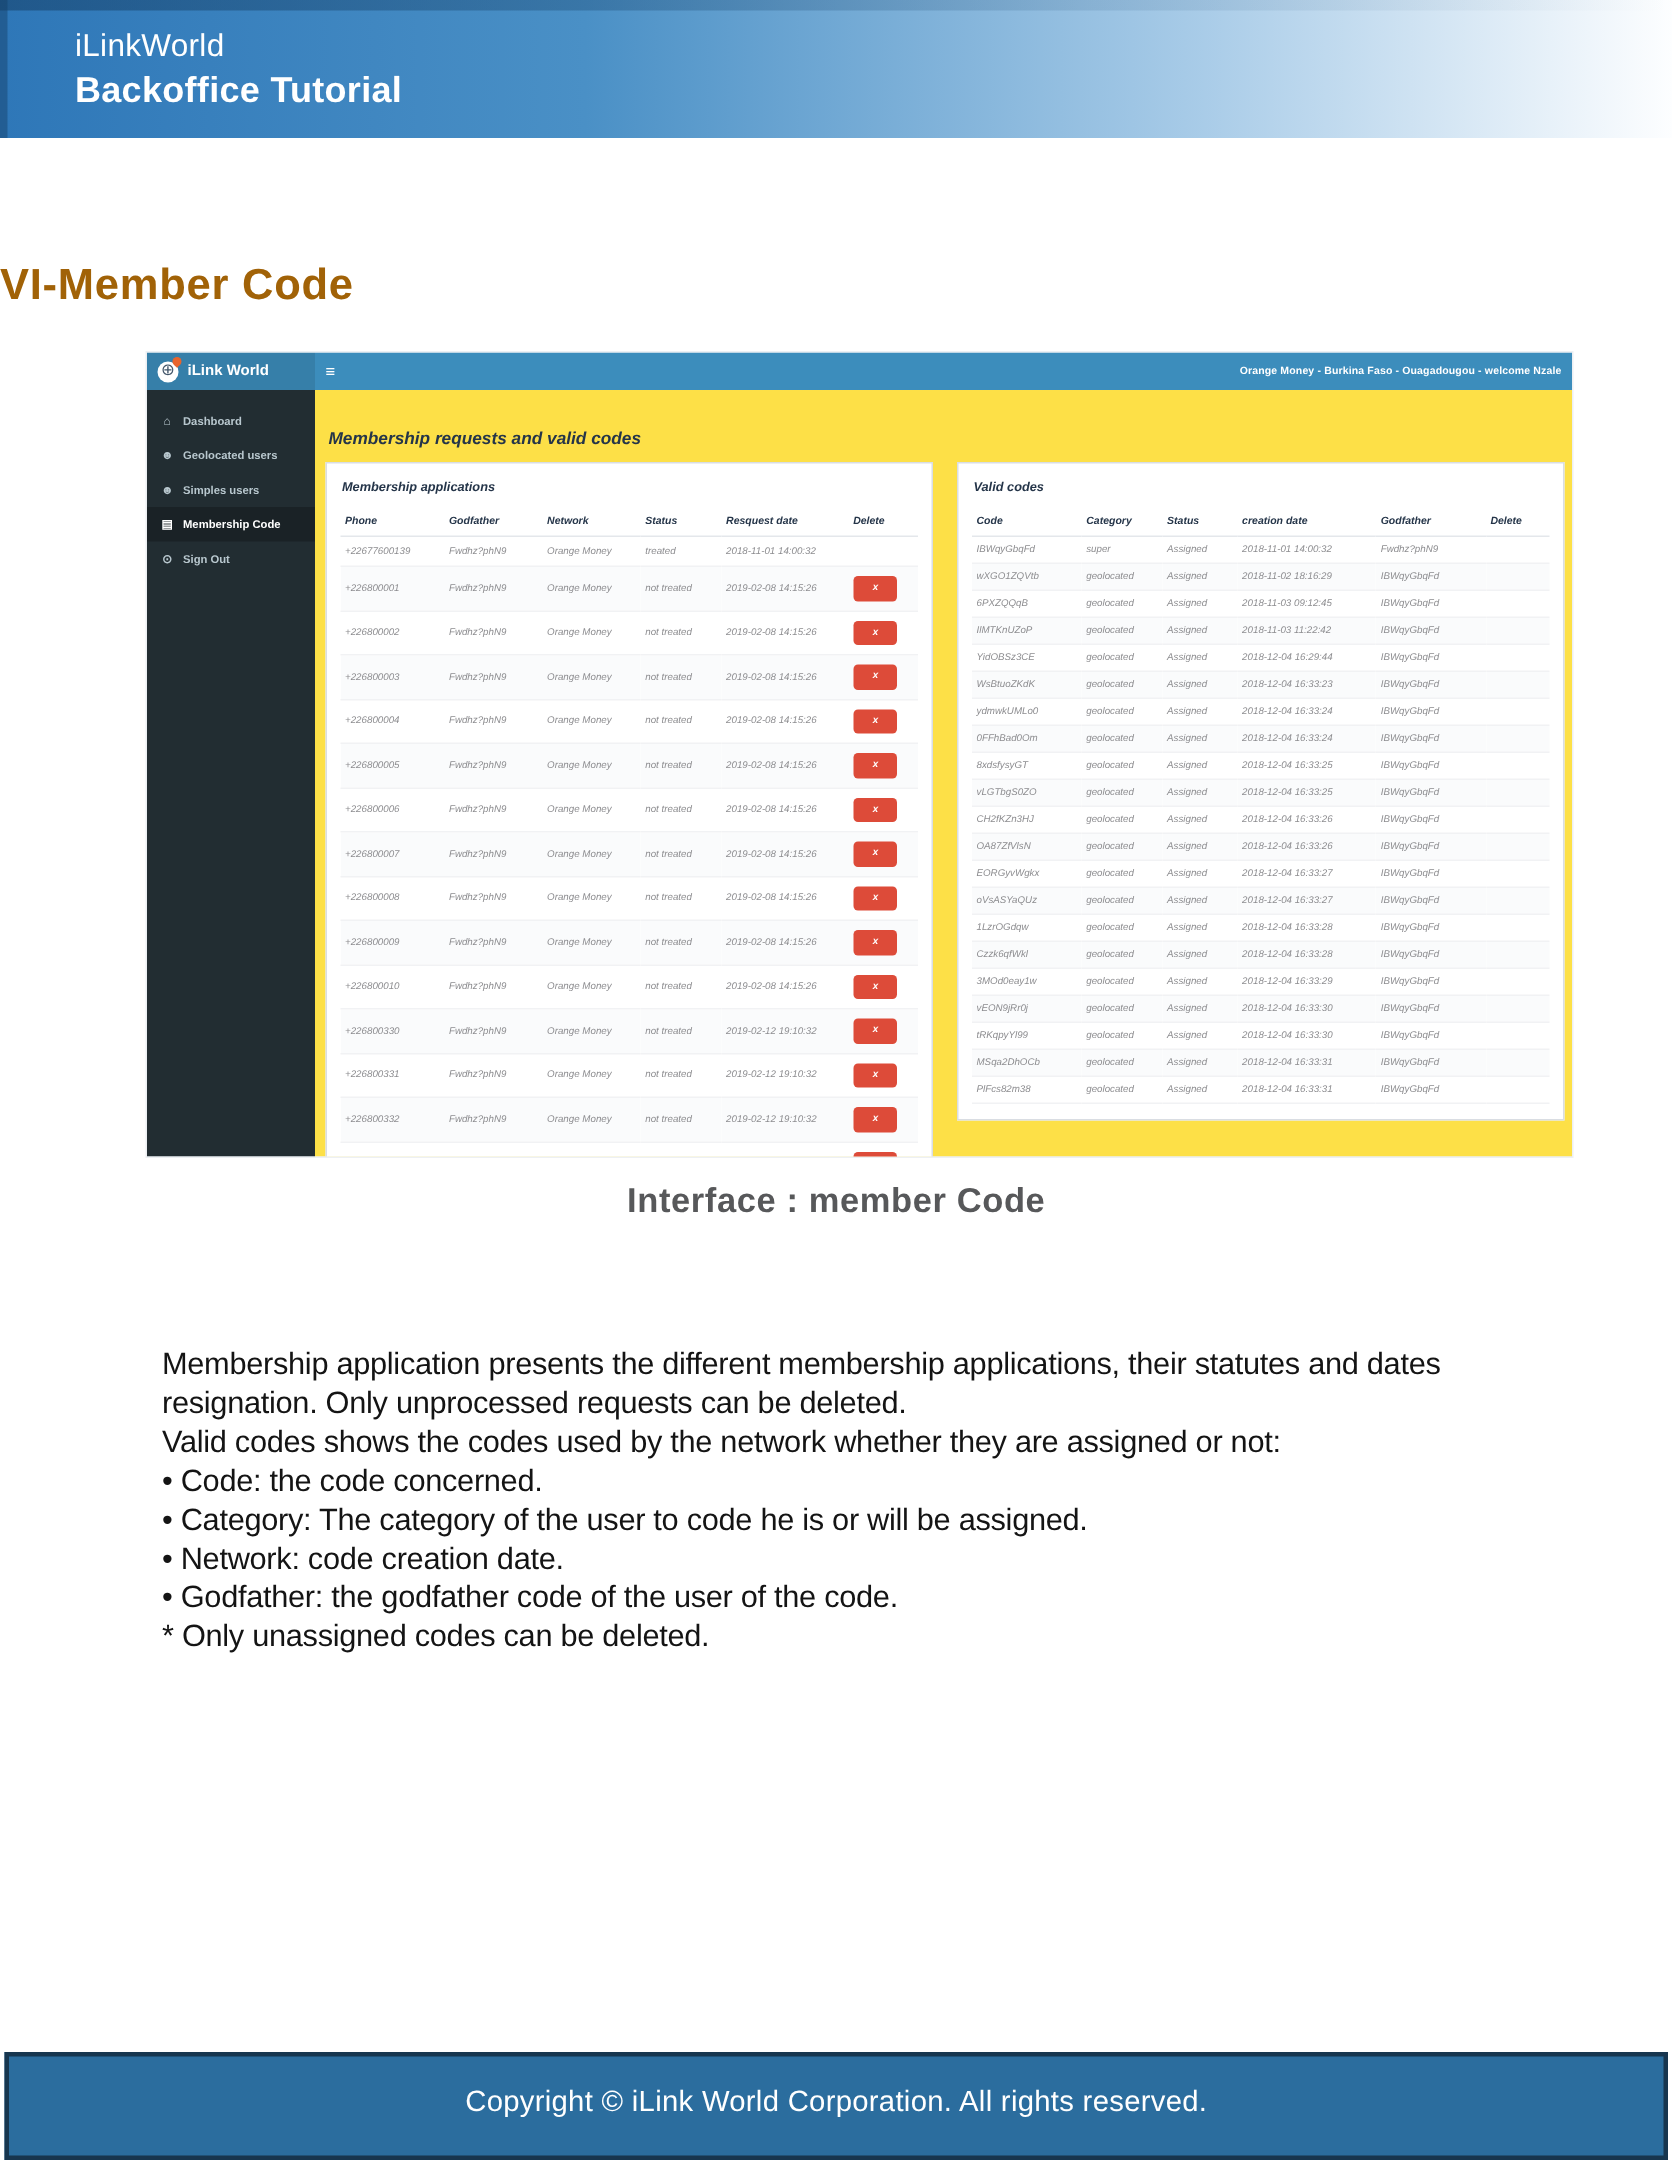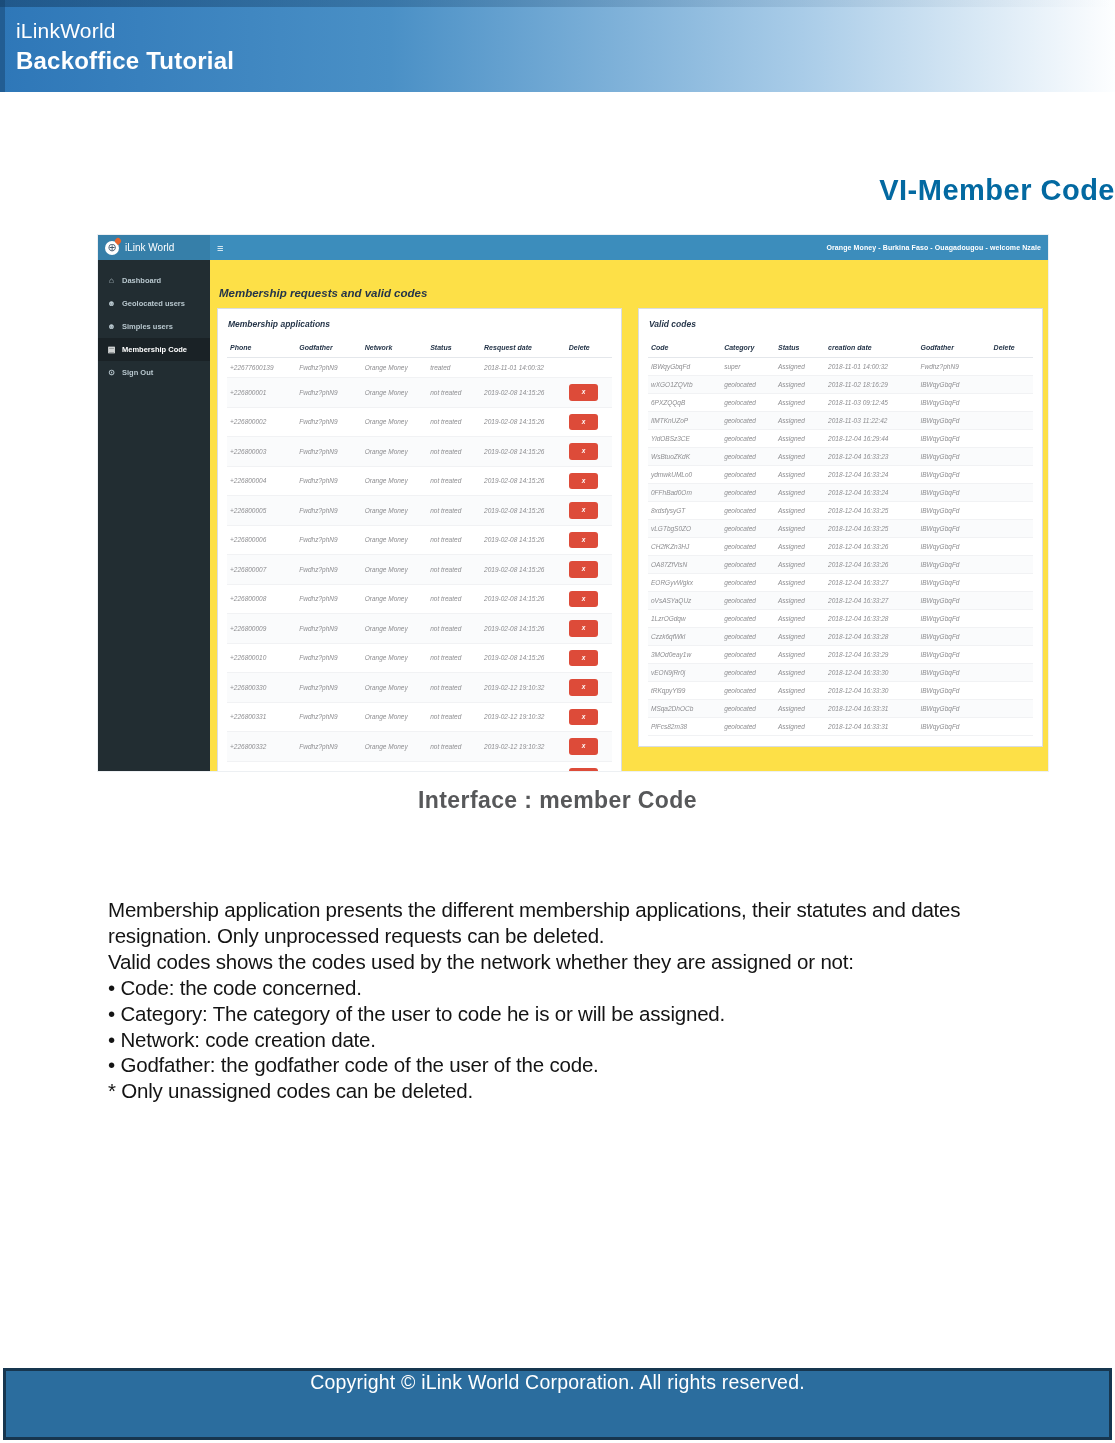--- a/index.html
+++ b/index.html
@@ -3,42 +3,42 @@
 <meta charset="utf-8">
 <style>
   html,body{margin:0;padding:0;background:#fff;}
   *{box-sizing:border-box;}
   .page{position:relative;width:1115px;height:1443px;background:#fff;overflow:hidden;
         font-family:"Liberation Sans",sans-serif;}
 
   
   .doc-header{position:absolute;left:0;top:0;width:100%;height:92px;
     background:linear-gradient(90deg,#2e77b8 0%,#4a90c6 35%,#a9cce8 72%,#fdfeff 100%);
-    padding:17px 0 0 16px;}
+    padding:17px 0 0 50px;}
   .doc-header::before{content:"";position:absolute;left:0;top:0;right:0;height:7px;
     background:linear-gradient(90deg,rgba(21,63,102,.55) 0%,rgba(21,63,102,.12) 65%,rgba(21,63,102,0) 100%);}
   .doc-header::after{content:"";position:absolute;left:0;top:0;bottom:0;width:5px;
     background:rgba(21,63,102,.45);}
   .doc-header .h-line1{color:#fff;font-size:21px;line-height:28px;letter-spacing:.2px;}
   .doc-header .h-line2{color:#fff;font-size:24px;line-height:31px;letter-spacing:.2px;font-weight:bold;}
 
-  .doc-title{position:absolute;top:174px;left:0;width:100%;text-align:right;
-    font-size:29px;font-weight:bold;color:#0369a1;letter-spacing:.5px;}
+  .doc-title{position:absolute;top:174px;left:0;width:100%;text-align:left;
+    font-size:29px;font-weight:bold;color:#a16207;letter-spacing:.5px;}
 
   
   .screenshot{position:absolute;left:98px;top:235px;width:950px;height:536px;overflow:hidden;
     background:#eef1f6;box-shadow:0 0 0 1px #edf0f3;}
   .ss-nav{display:flex;height:25px;}
   .brand{width:112px;background:#367fa9;display:flex;align-items:center;gap:6px;padding-left:7px;}
   .logo{position:relative;width:14px;height:14px;background:#fff;border-radius:50%;
     display:inline-flex;align-items:center;justify-content:center;flex:0 0 auto;}
   .logo-globe{color:#44576b;font-size:11px;line-height:1;}
   .logo-pin{position:absolute;top:-3px;right:-2px;width:6px;height:6px;background:#e8642d;
     border-radius:50% 50% 50% 0;transform:rotate(-45deg);}
-  .brand-text{color:#fff;font-size:10px;font-weight:normal;white-space:nowrap;}
+  .brand-text{color:#fff;font-size:10px;font-weight:bold;white-space:nowrap;}
   .nav-rest{flex:1;background:#3c8dbc;display:flex;align-items:center;justify-content:space-between;padding:0 7px;}
   .hamburger{color:#fff;font-size:11px;font-weight:bold;cursor:pointer;}
   .nav-right{color:#fff;font-size:7px;font-weight:bold;letter-spacing:.1px;}
 
   .ss-main{display:flex;height:511px;}
   .sidebar{width:112px;background:#222d32;padding-top:9px;flex:0 0 auto;}
   .side-item{display:flex;align-items:center;gap:6px;padding:7px 9px;color:#b8c7ce;
     font-size:7.5px;font-weight:600;cursor:pointer;}
   .side-item.active{background:#1a2226;color:#fff;}
   .side-item .glyph{font-size:8px;width:9px;text-align:center;line-height:1;}
@@ -73,21 +73,21 @@
 
   .del-btn{display:inline-block;background:#dd4b39;color:#fff;font-size:6.5px;font-weight:bold;
     padding:5px 13px;border-radius:3px;cursor:pointer;line-height:1;}
 
   
   .caption{position:absolute;top:787px;left:0;width:100%;text-align:center;
     font-size:23px;font-weight:bold;color:#57585a;letter-spacing:.4px;}
   .body-text{position:absolute;left:92px;top:897px;width:945px;color:#141414;
     font-size:20.5px;line-height:25.9px;letter-spacing:-0.2px;margin-left:16px;}
   .footer{position:absolute;left:3px;right:3px;top:1368px;height:72px;background:#2b6d9e;
-    border:3px solid #17364f;display:flex;align-items:flex-start;justify-content:center;}
+    border:3px solid #17364f;display:flex;align-items:center;justify-content:center;}
   .footer-text{color:#fff;font-size:19.5px;letter-spacing:.2px;padding-bottom:6px;}
 </style>
 </head>
 <body>
 
 <div class="page">
 
   <div class="doc-header">
     <div class="h-line1">iLinkWorld</div>
     <div class="h-line2">Backoffice Tutorial</div>

